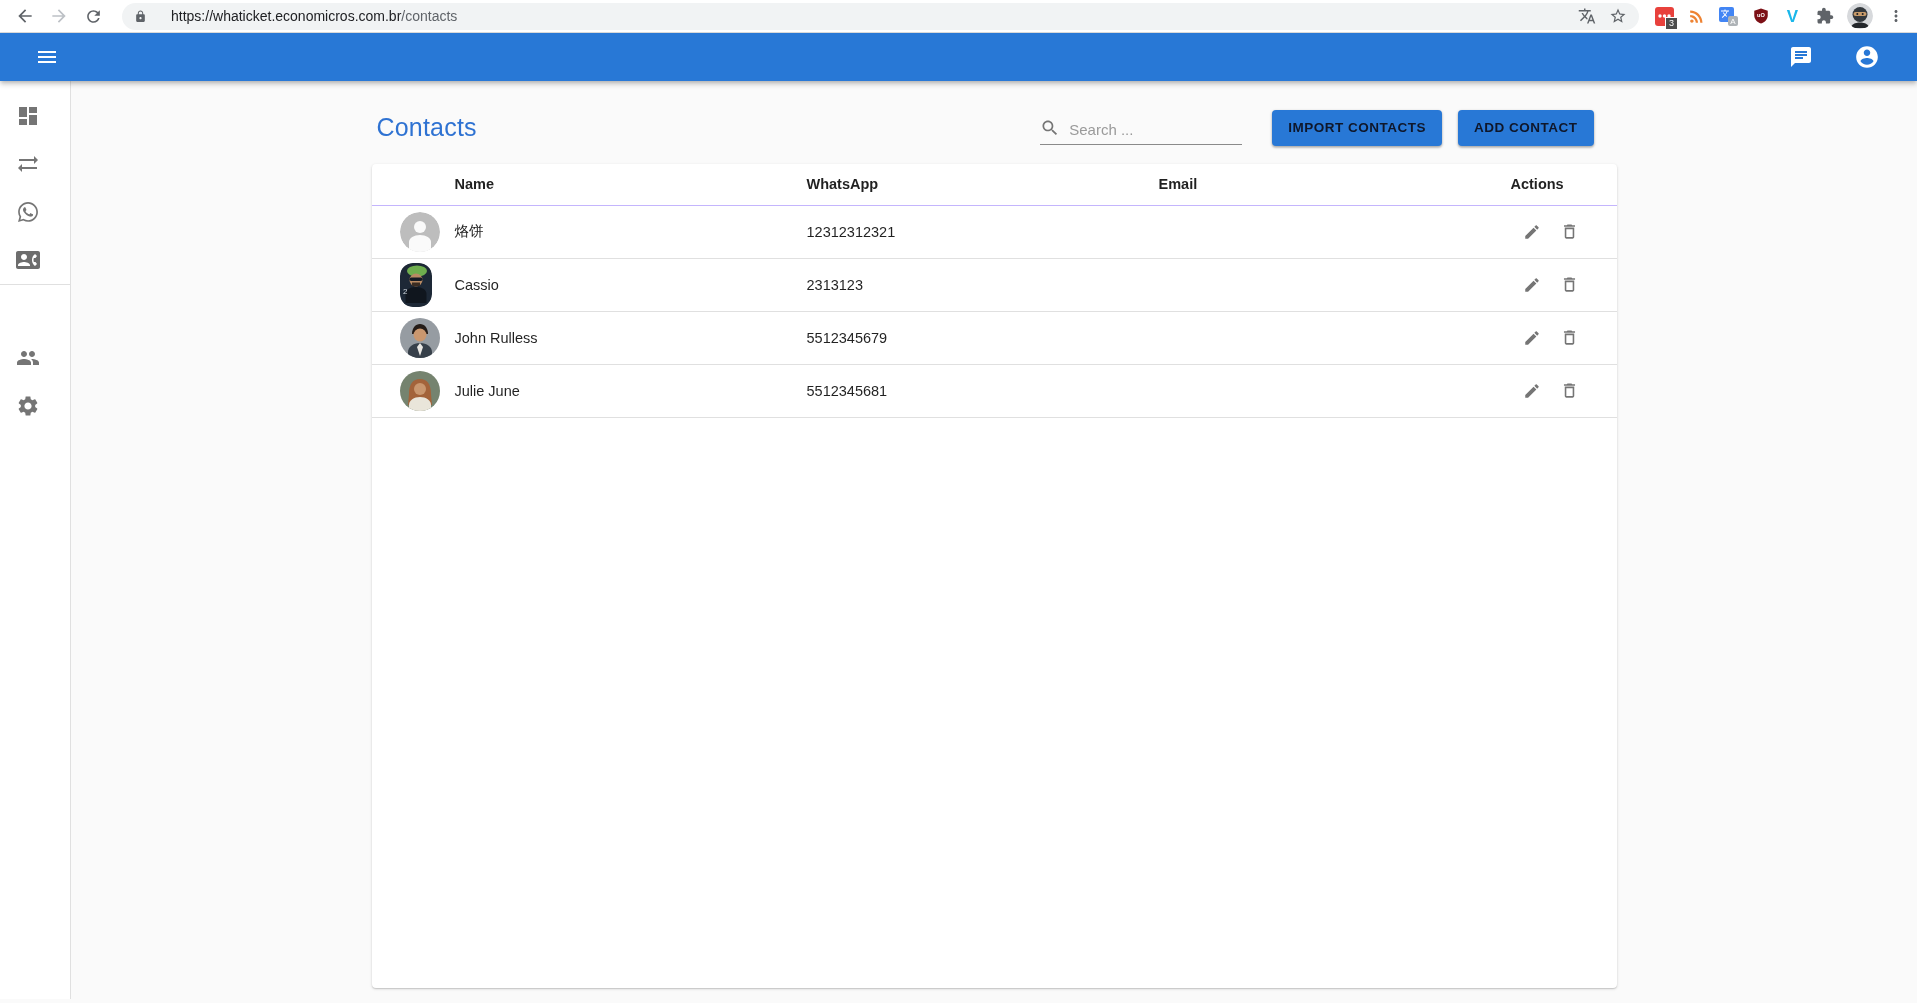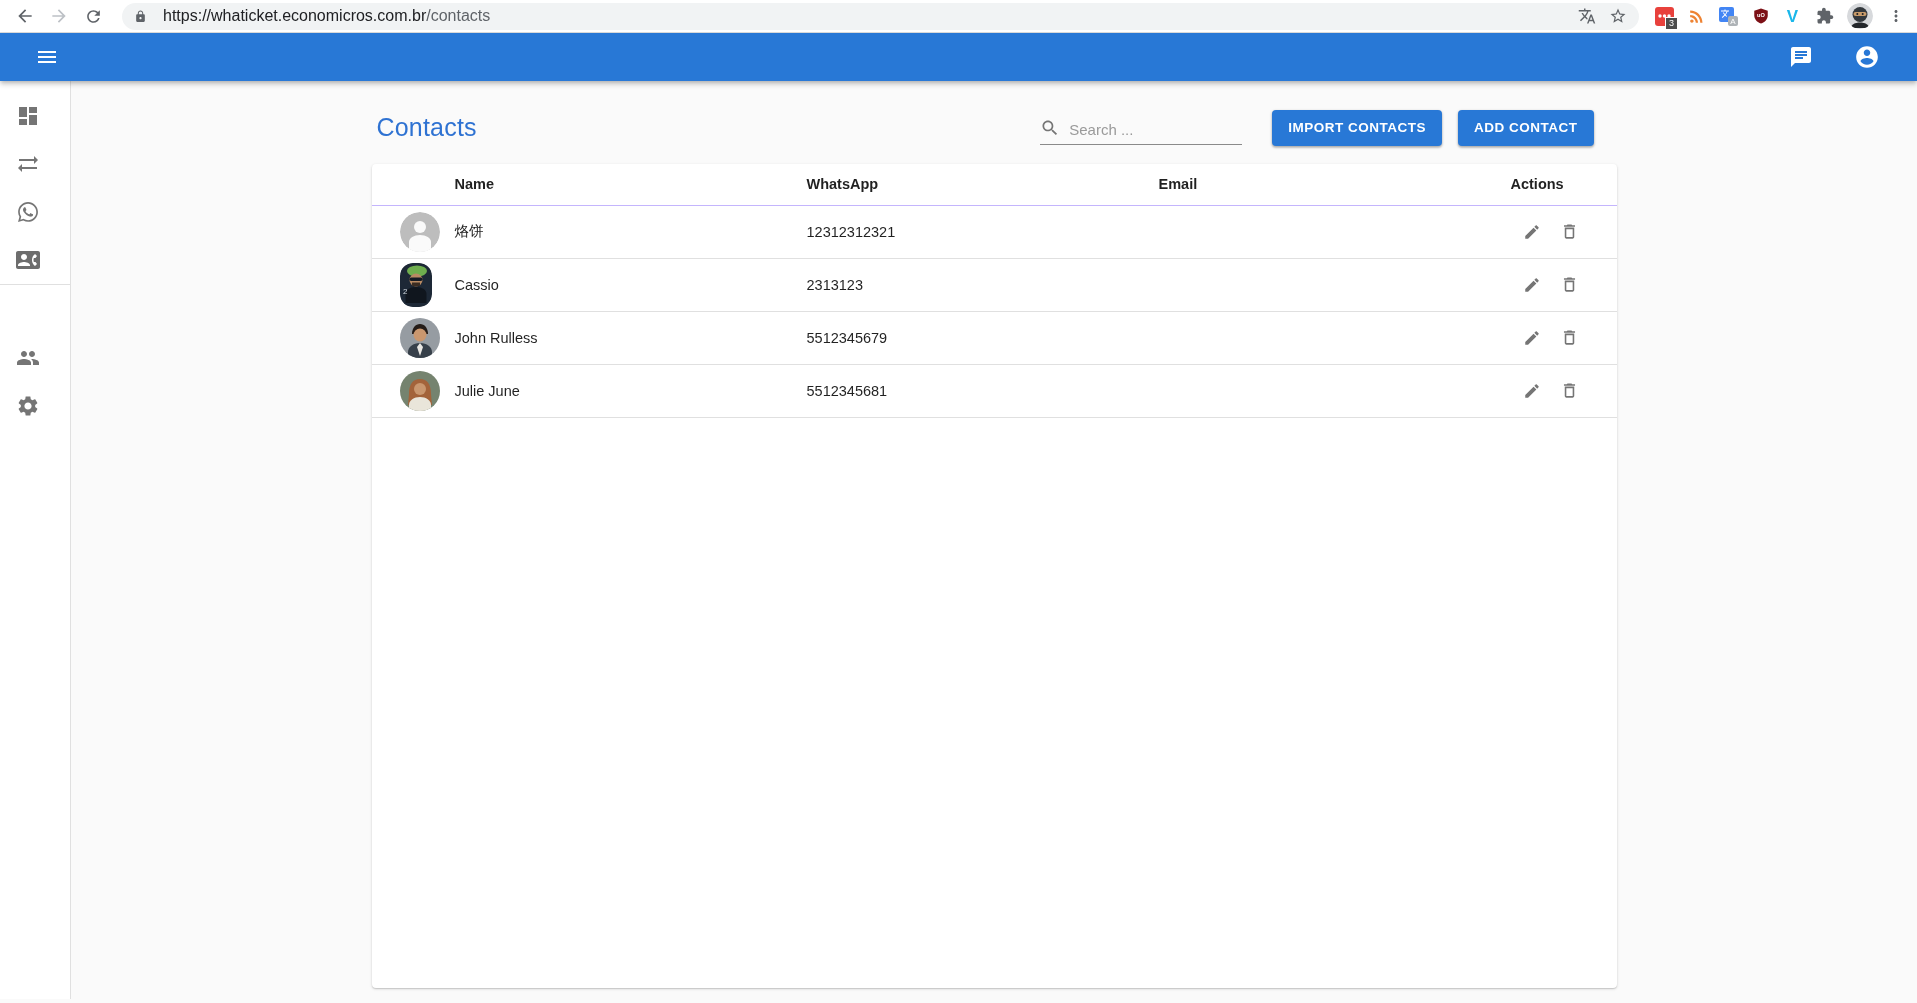--- a/index.html
+++ b/index.html
@@ -7,21 +7,21 @@
   body { font-family:"Liberation Sans", sans-serif; background:#fafafa; }
   button { font-family:inherit; cursor:pointer; background:none; border:none; }
 
   
   .chrome { height:33px; background:#ffffff; border-bottom:1px solid #dcdcdc;
             display:flex; align-items:center; padding:0 8px; }
   .nav-btn { width:28px; height:28px; border-radius:50%; display:flex;
              align-items:center; justify-content:center; margin:0 3px; flex:none; }
   .omnibox { flex:1; height:27px; background:#f1f3f4; border-radius:14px;
              display:flex; align-items:center; padding:0 12px; margin:0 12px; min-width:0; }
-  .url { font-size:16px; color:#202124; margin-left:16px; flex:1; white-space:nowrap;
+  .url { font-size:14px; color:#202124; margin-left:24px; flex:1; white-space:nowrap;
          overflow:hidden; }
   .url .path { color:#5f6368; }
   .omni-actions { display:flex; align-items:center; gap:12px; }
   .ext-area { display:flex; align-items:center; gap:13px; padding:0 4px; flex:none; }
   .ext-ico { position:relative; width:19px; height:19px; display:flex;
              align-items:center; justify-content:center; }
   .ext-badge { position:absolute; right:-4px; bottom:-4px; background:#4d4d4d; color:#fff;
                font-size:9px; line-height:11px; padding:0 3px; border:1px solid #fff; }
   .chrome-avatar { width:26px; height:26px; border-radius:50%; overflow:hidden; flex:none; }
   .vimeo-v { font-size:17px; font-weight:700; color:#1ab7ea; line-height:1; }
@@ -50,21 +50,21 @@
   
   .page-header { display:flex; align-items:center; justify-content:space-between;
                  padding:27px 23px 0 5px; height:66px; }
   .page-title { font-size:25px; color:#2e72d2; font-weight:400; letter-spacing:.2px; }
   .controls { display:flex; align-items:center; }
   .searchbox { width:202px; height:34px; display:flex; align-items:flex-end; gap:9px;
                border-bottom:1px solid #8a8a8a; padding-bottom:6px; margin-right:30px; }
   .searchbox input { border:none; outline:none; background:transparent; font-size:15px;
                      color:#15803d; width:150px; font-family:inherit; }
   .searchbox input::placeholder { color:#9a9a9a; }
-  .btn { height:36px; background:#2878d6; color:#ffffff; border-radius:4px; padding:0 16px;
+  .btn { height:36px; background:#2878d6; color:#0f172a; border-radius:4px; padding:0 16px;
          font-size:13.5px; font-weight:700; letter-spacing:.5px;
          box-shadow:0 1px 3px rgba(0,0,0,.28), 0 2px 2px rgba(0,0,0,.12); }
   .btn + .btn { margin-left:16px; }
 
   
   .card { margin-top:17px; background:#fff; border-radius:4px; height:824px;
           box-shadow:0 1px 3px rgba(0,0,0,.16), 0 1px 1px rgba(0,0,0,.1); overflow:hidden; }
   table { width:100%; border-collapse:collapse; table-layout:fixed; }
   thead th { height:41px; font-size:14.5px; font-weight:700; text-align:left;
              color:rgba(0,0,0,.87); border-bottom:1px solid #c4b5fd; }

